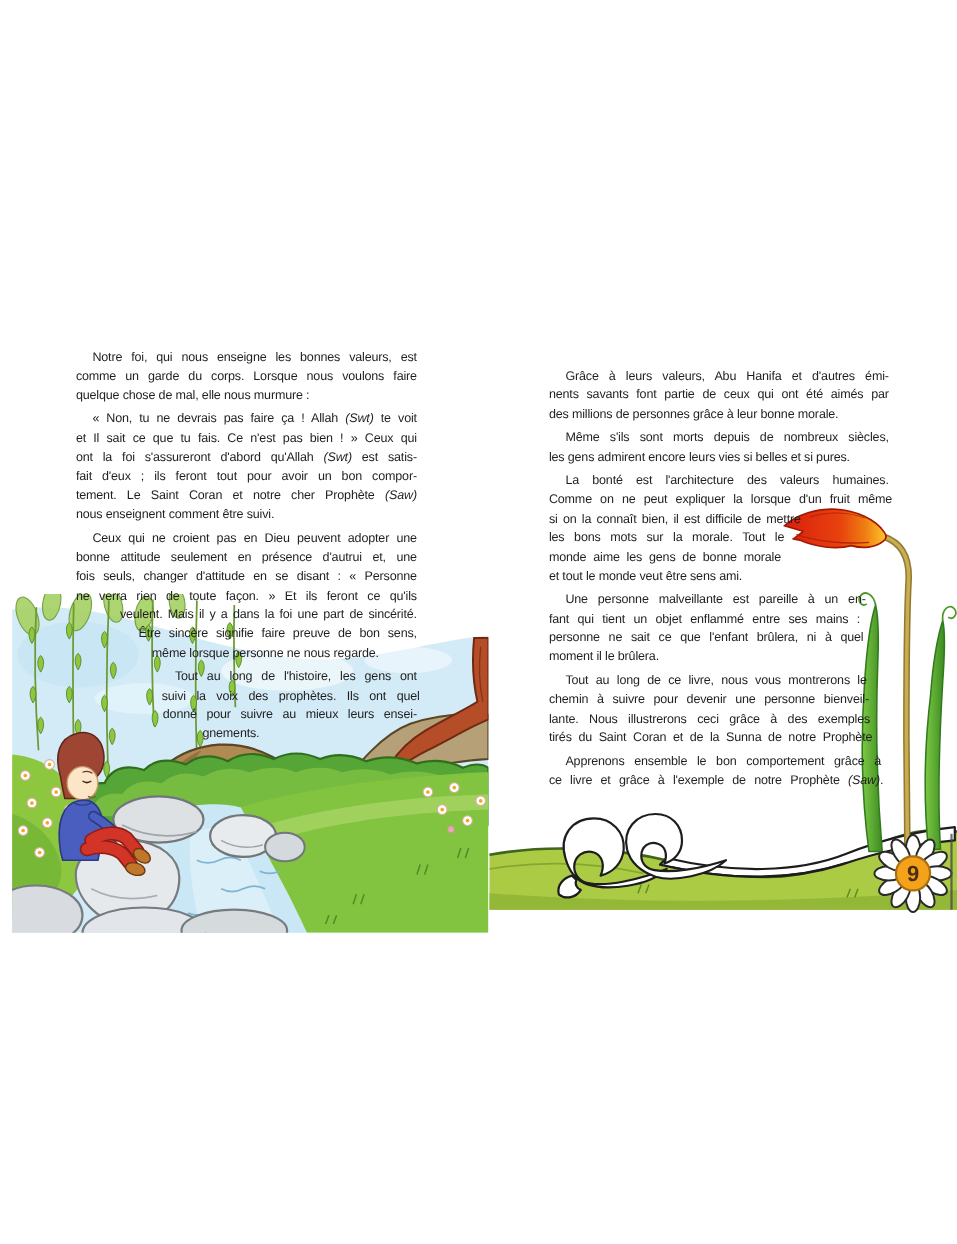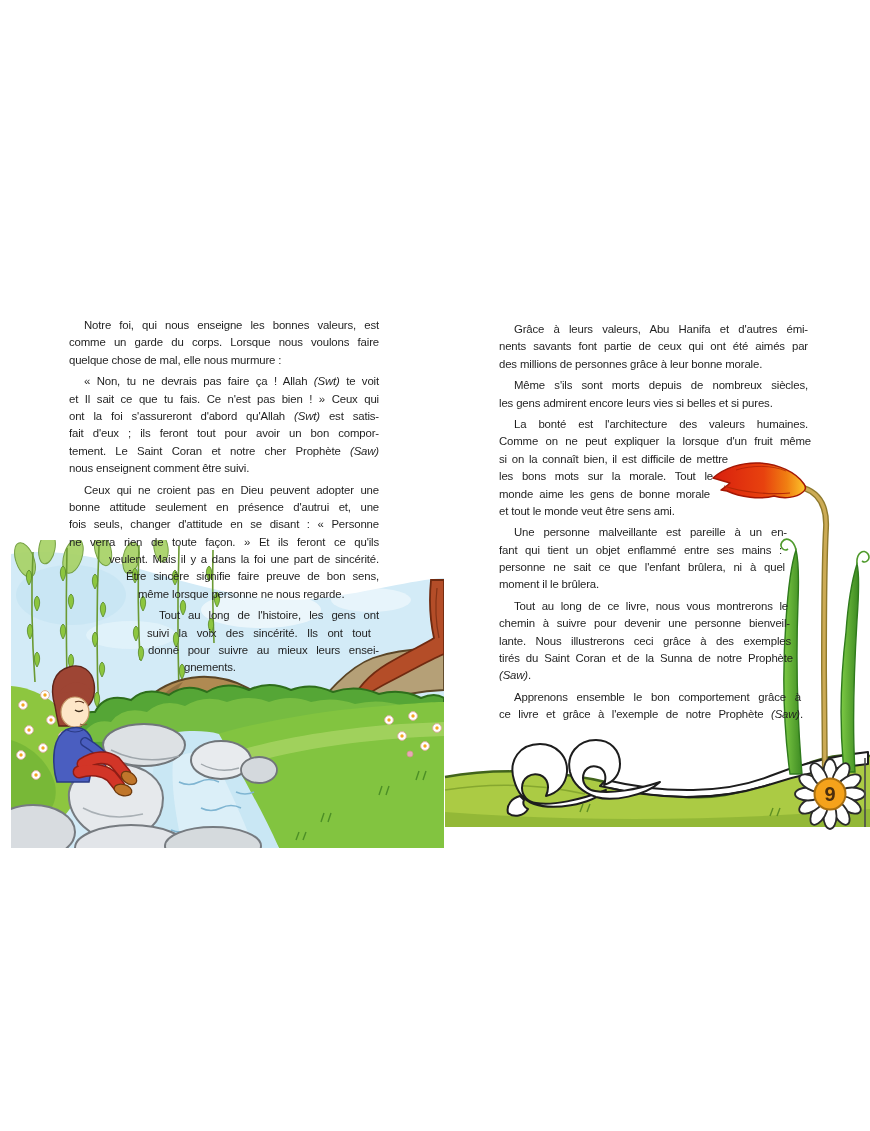--- a/index.html
+++ b/index.html
@@ -7,21 +7,21 @@
        font-family:"Liberation Sans",sans-serif;}
   .page{position:absolute;top:0;height:1131px;}
   #page-left{left:11px;width:437px;}
   #page-right{left:437px;width:433px;}
   svg{position:absolute;display:block;}
   #left-illu{left:0;top:540px;}
   #right-illu{left:3px;top:450px;}
   .textcol{position:absolute;z-index:5;color:#1f1f1f;font-size:11.4px;
            letter-spacing:-0.15px;line-height:17.4px;}
   #left-text{left:58px;top:317px;width:310px;}
-  #right-text{left:62px;top:321px;width:309px;}
+  #right-text{left:62px;top:334px;width:309px;}
   .jline{height:17.4px;white-space:nowrap;}
   .jline span{display:inline-block;transform-origin:0 50%;}
   .jline i{font-style:italic;}
   svg text{font-family:"Liberation Sans",sans-serif;}
 </style>
 </head>
 <body>
 
 <div class="page" id="page-left">
 
@@ -214,21 +214,21 @@
       <div class="jline" style="word-spacing: 6.38477px;"><span>tement. Le Saint Coran et notre cher Prophète <i>(Saw)</i></span></div>
       <div class="jline last"><span>nous enseignent comment être suivi.</span></div>
       <div class="jline" style="margin-left: 15px; margin-top: 4px; word-spacing: 3.65278px;"><span>Ceux qui ne croient pas en Dieu peuvent adopter une</span></div>
       <div class="jline" style="word-spacing: 6.57143px;"><span>bonne attitude seulement en présence d'autrui et, une</span></div>
       <div class="jline" style="word-spacing: 4.67014px;"><span>fois seuls, changer d'attitude en se disant : « Personne</span></div>
       <div class="jline" style="word-spacing: 5.65199px;"><span>ne verra rien de toute façon. » Et ils feront ce qu'ils</span></div>
       <div class="jline" style="margin-left: 40px; word-spacing: 1.81108px;"><span>veulent. Mais il y a dans la foi une part de sincérité.</span></div>
       <div class="jline" style="margin-left: 57px; word-spacing: 4.13393px;"><span>Être sincère signifie faire preuve de bon sens,</span></div>
       <div class="jline last" style="margin-left: 69px;"><span>même lorsque personne ne nous regarde.</span></div>
       <div class="jline" style="margin-left: 90px; margin-top: 4px; word-spacing: 5.10714px;"><span>Tout au long de l'histoire, les gens ont</span></div>
-      <div class="jline" style="margin-left: 78px; word-spacing: 6.52232px;"><span>suivi la voix des sincérité. Ils ont tout</span></div>
+      <div class="jline" style="margin-left: 78px; word-spacing: 6.52232px;"><span>suivi la voix des prophètes. Ils ont quel</span></div>
       <div class="jline" style="margin-left: 79px; word-spacing: 5.70573px;"><span>donné pour suivre au mieux leurs ensei-</span></div>
       <div class="jline last" style="margin-left: 115px; text-decoration: underline;"><span>gnements.</span></div>
     </div>
 </div>
 
 <div class="page" id="page-right">
 
   <svg id="right-illu" width="430" height="402" viewBox="0 0 430 402">
     <defs>
       <linearGradient id="tg" x1="0" y1="0" x2="1" y2="0">
@@ -310,17 +310,16 @@
       <div class="jline" style="margin-right: 98px; word-spacing: 3.21875px;"><span>monde aime les gens de bonne morale</span></div>
       <div class="jline last" style="margin-right: 110px;"><span>et tout le monde veut être sens ami.</span></div>
       <div class="jline" style="margin-left: 15px; margin-right: 21px; margin-top: 4px; word-spacing: 5.99554px;"><span>Une personne malveillante est pareille à un en-</span></div>
       <div class="jline" style="margin-right: 26px; word-spacing: 4.62847px;"><span>fant qui tient un objet enflammé entre ses mains :</span></div>
       <div class="jline" style="margin-right: 23px; word-spacing: 4.94444px;"><span>personne ne sait ce que l'enfant brûlera, ni à quel</span></div>
       <div class="jline last"><span>moment il le brûlera.</span></div>
       <div class="jline" style="margin-left: 15px; margin-right: 20px; margin-top: 4px; word-spacing: 3.68229px;"><span>Tout au long de ce livre, nous vous montrerons le</span></div>
       <div class="jline" style="margin-right: 18px; word-spacing: 4.85268px;"><span>chemin à suivre pour devenir une personne bienveil-</span></div>
       <div class="jline" style="margin-right: 17px; word-spacing: 6.51562px;"><span>lante. Nous illustrerons ceci grâce à des exemples</span></div>
       <div class="jline" style="margin-right: 15px; word-spacing: 3.02813px;"><span>tirés du Saint Coran et de la Sunna de notre Prophète</span></div>
-      <div class="jline last"><span><i>(Saw)</i>.</span></div>
       <div class="jline" style="margin-left: 15px; margin-right: 20px; margin-top: 4px; word-spacing: 5.82031px;"><span>Apprenons ensemble le bon comportement grâce à</span></div>
       <div class="jline" style="margin-right: 5px; word-spacing: 4.53646px;"><span>ce livre et grâce à l'exemple de notre Prophète <i>(Saw)</i>.</span></div>
     </div>
 </div>
 
 </body></html>

